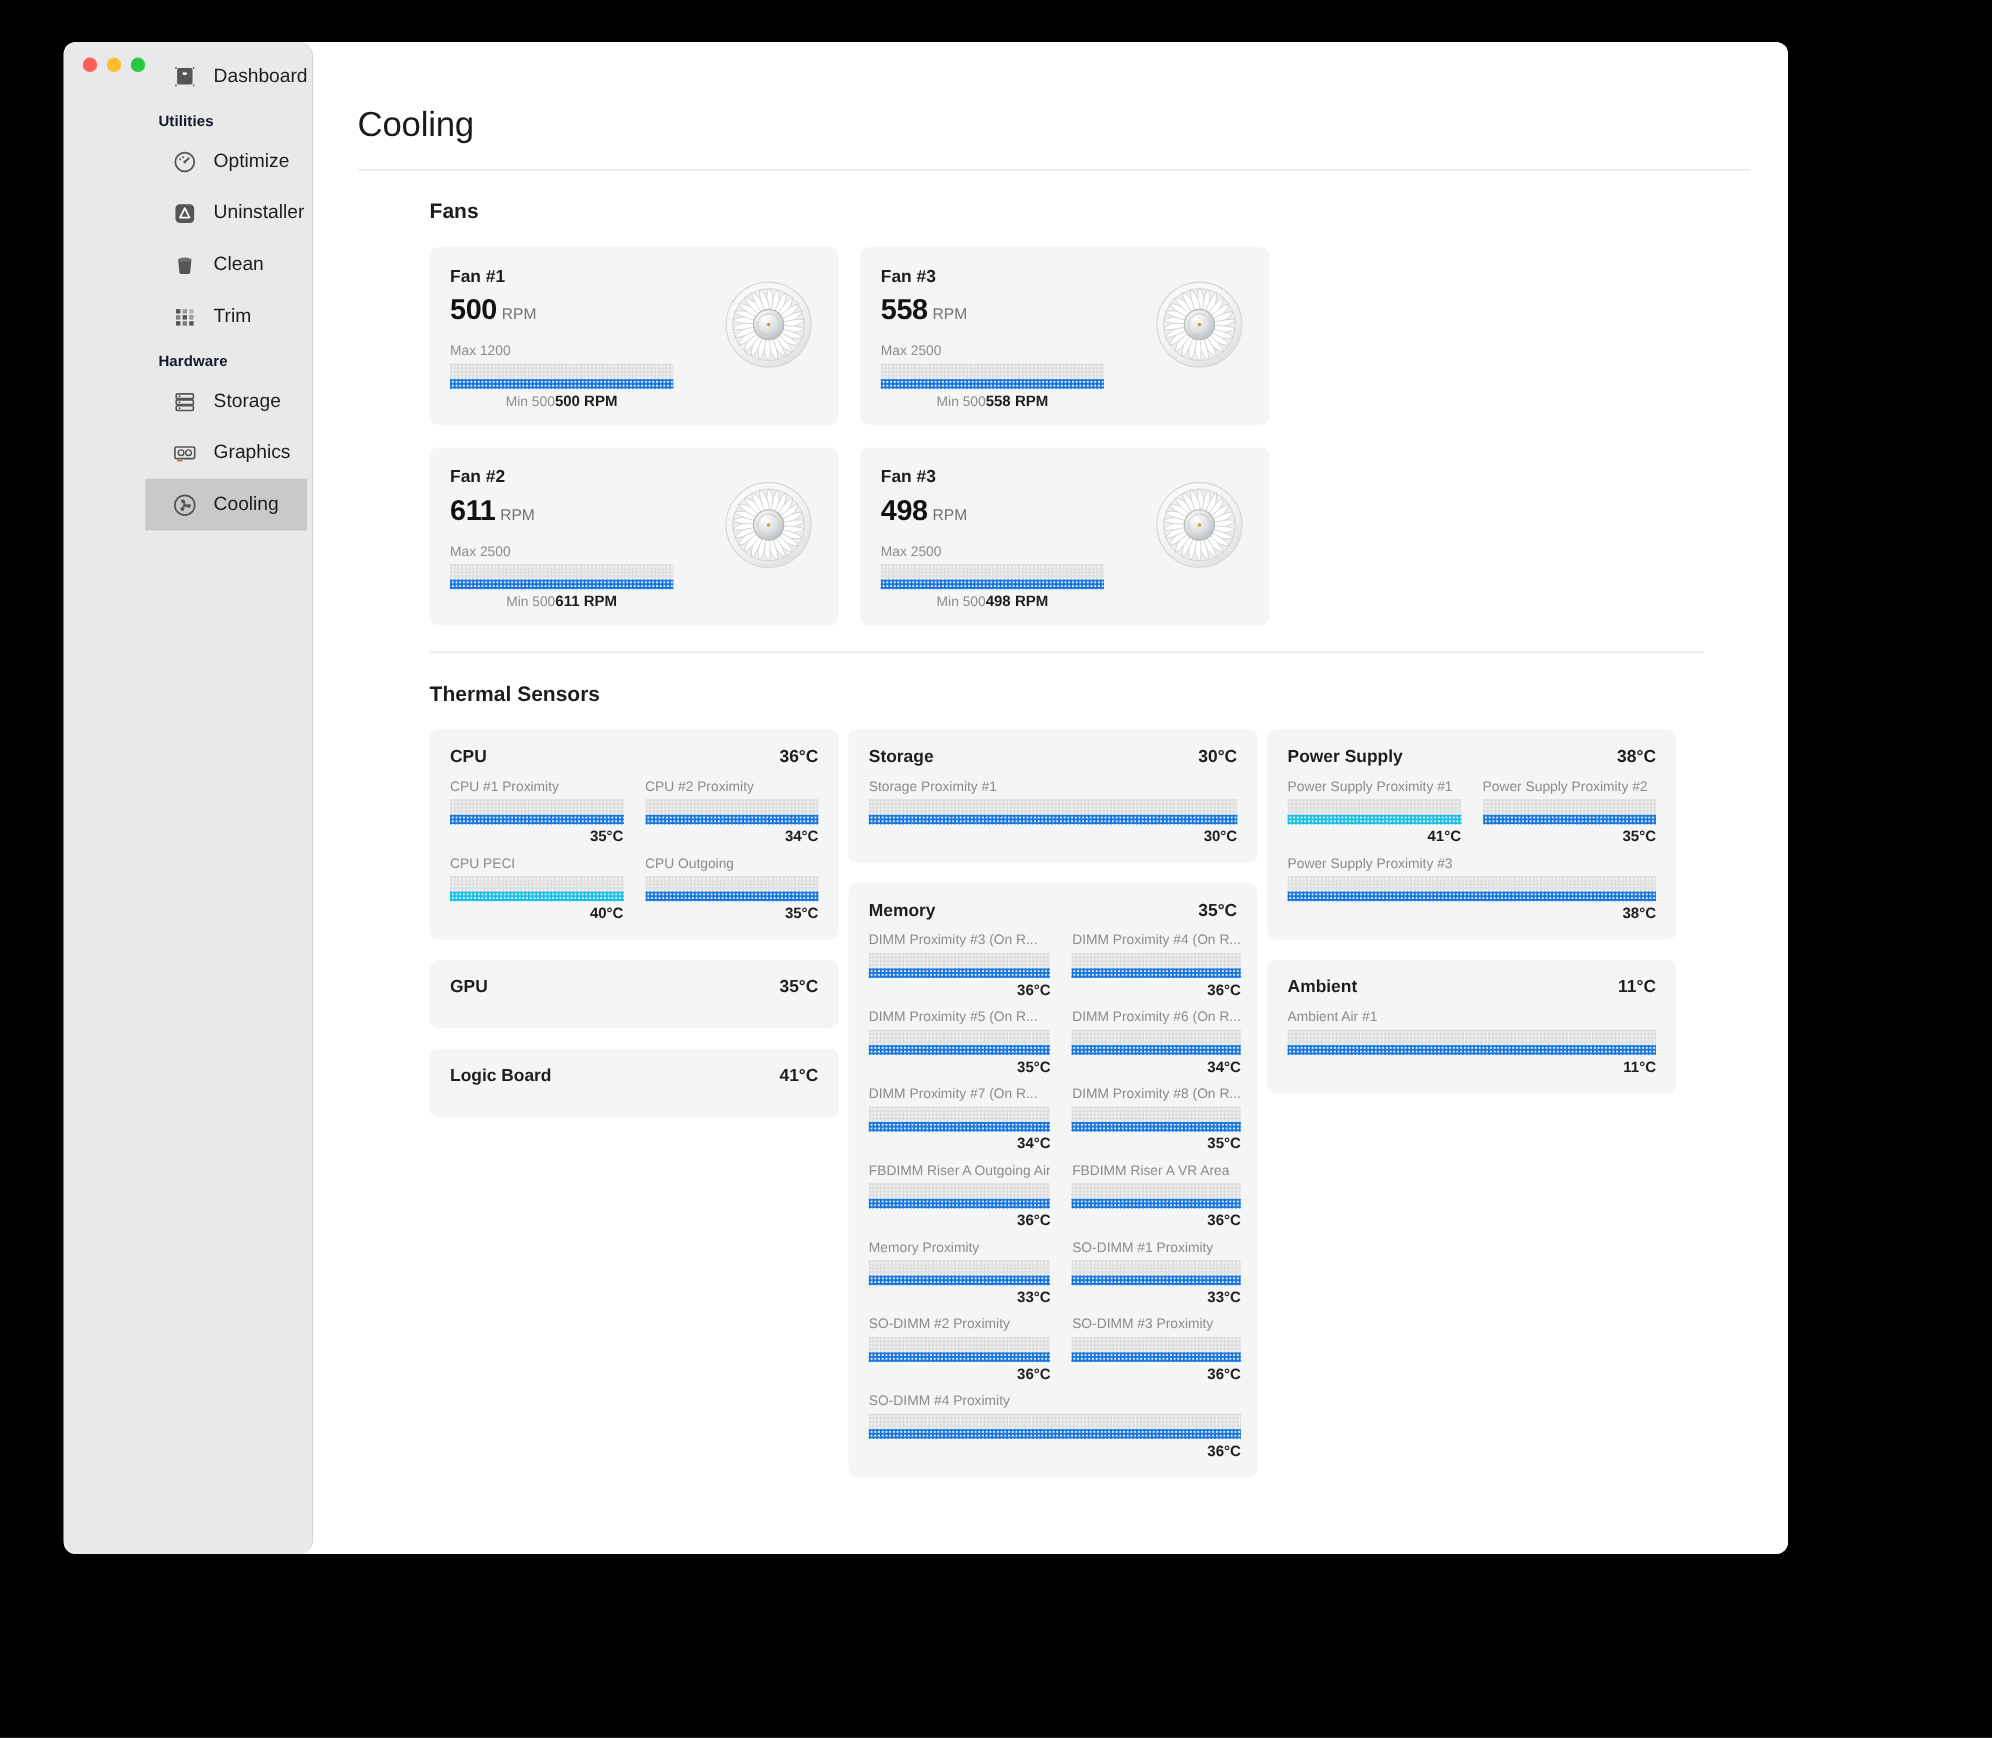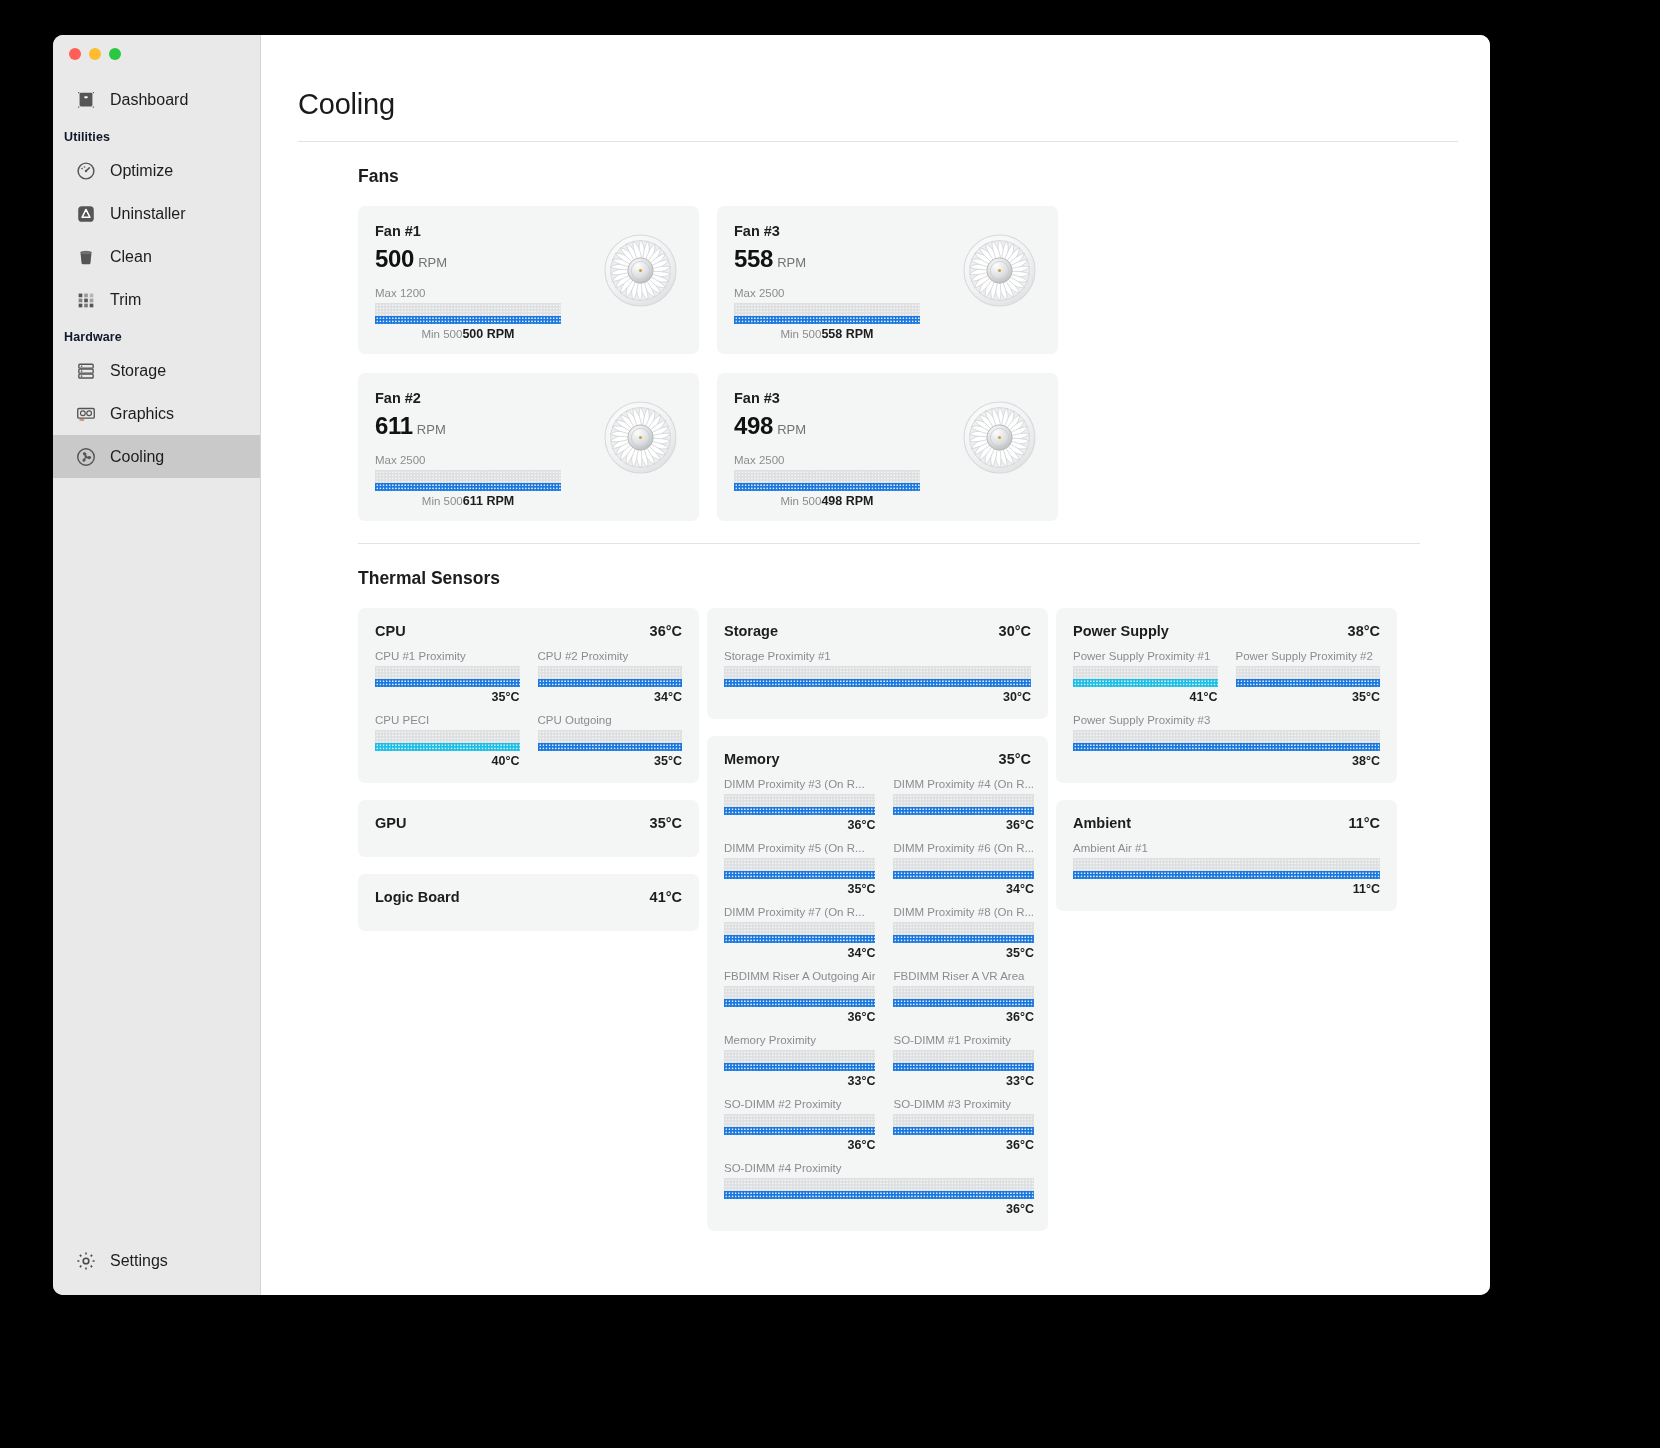--- a/index.html
+++ b/index.html
@@ -18,21 +18,21 @@
     overflow: hidden;
     display: flex;
     box-shadow: 0 10px 40px rgba(0,0,0,.45);
   }
   
   .sidebar {
     width: 208px; flex: 0 0 208px;
     background: #e9e9e9;
     border-right: 1px solid #d4d4d4;
     position: relative;
-    display: flex; flex-direction: column;
+    display: flex;  border-radius: 12px;
   }
   .traffic {
     display: flex; gap: 8px;
     padding: 13px 0 0 16px;
     height: 36px;
   }
   .dot { width: 12px; height: 12px; border-radius: 50%; }
   .dot.red { background: #ff5f57; }
   .dot.yellow { background: #febc2e; }
   .dot.green { background: #28c840; }

